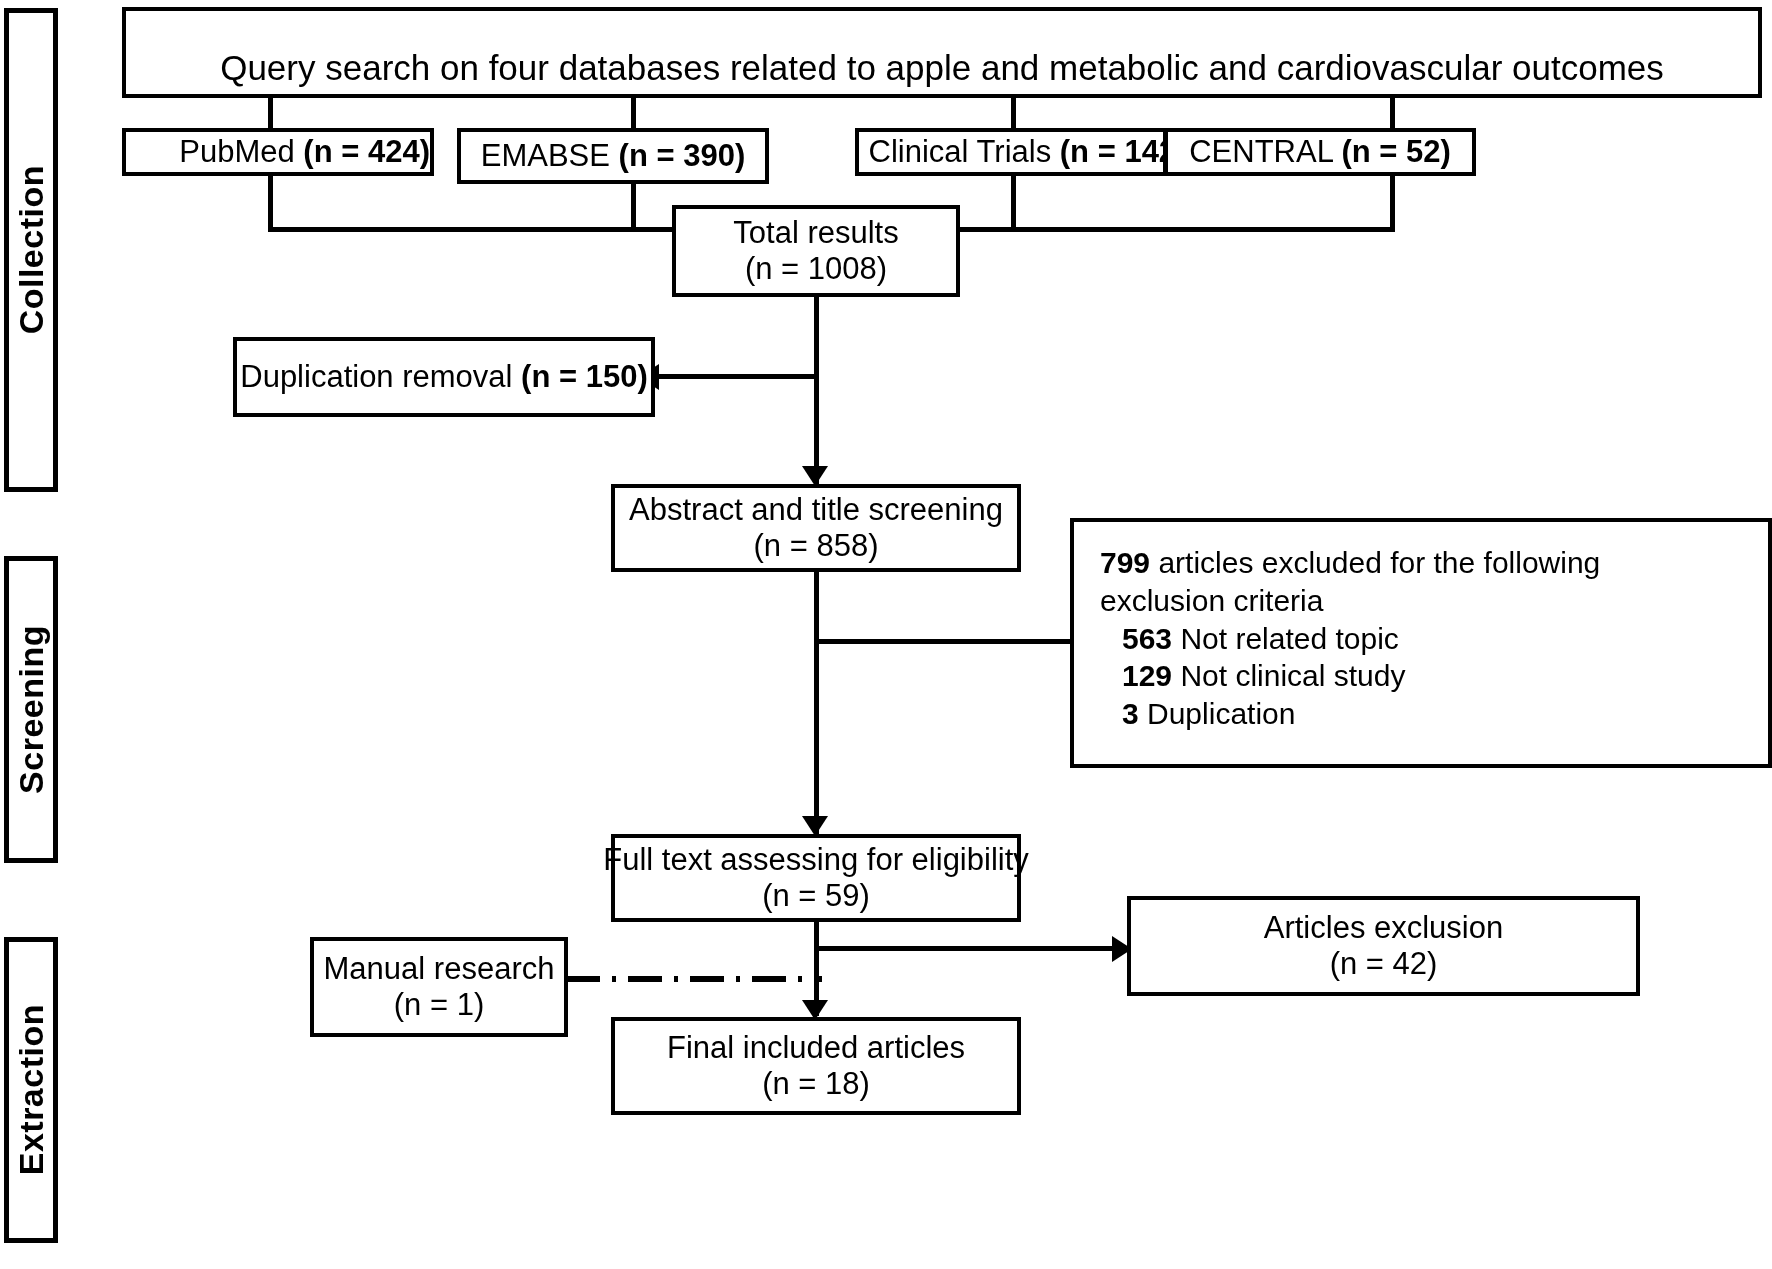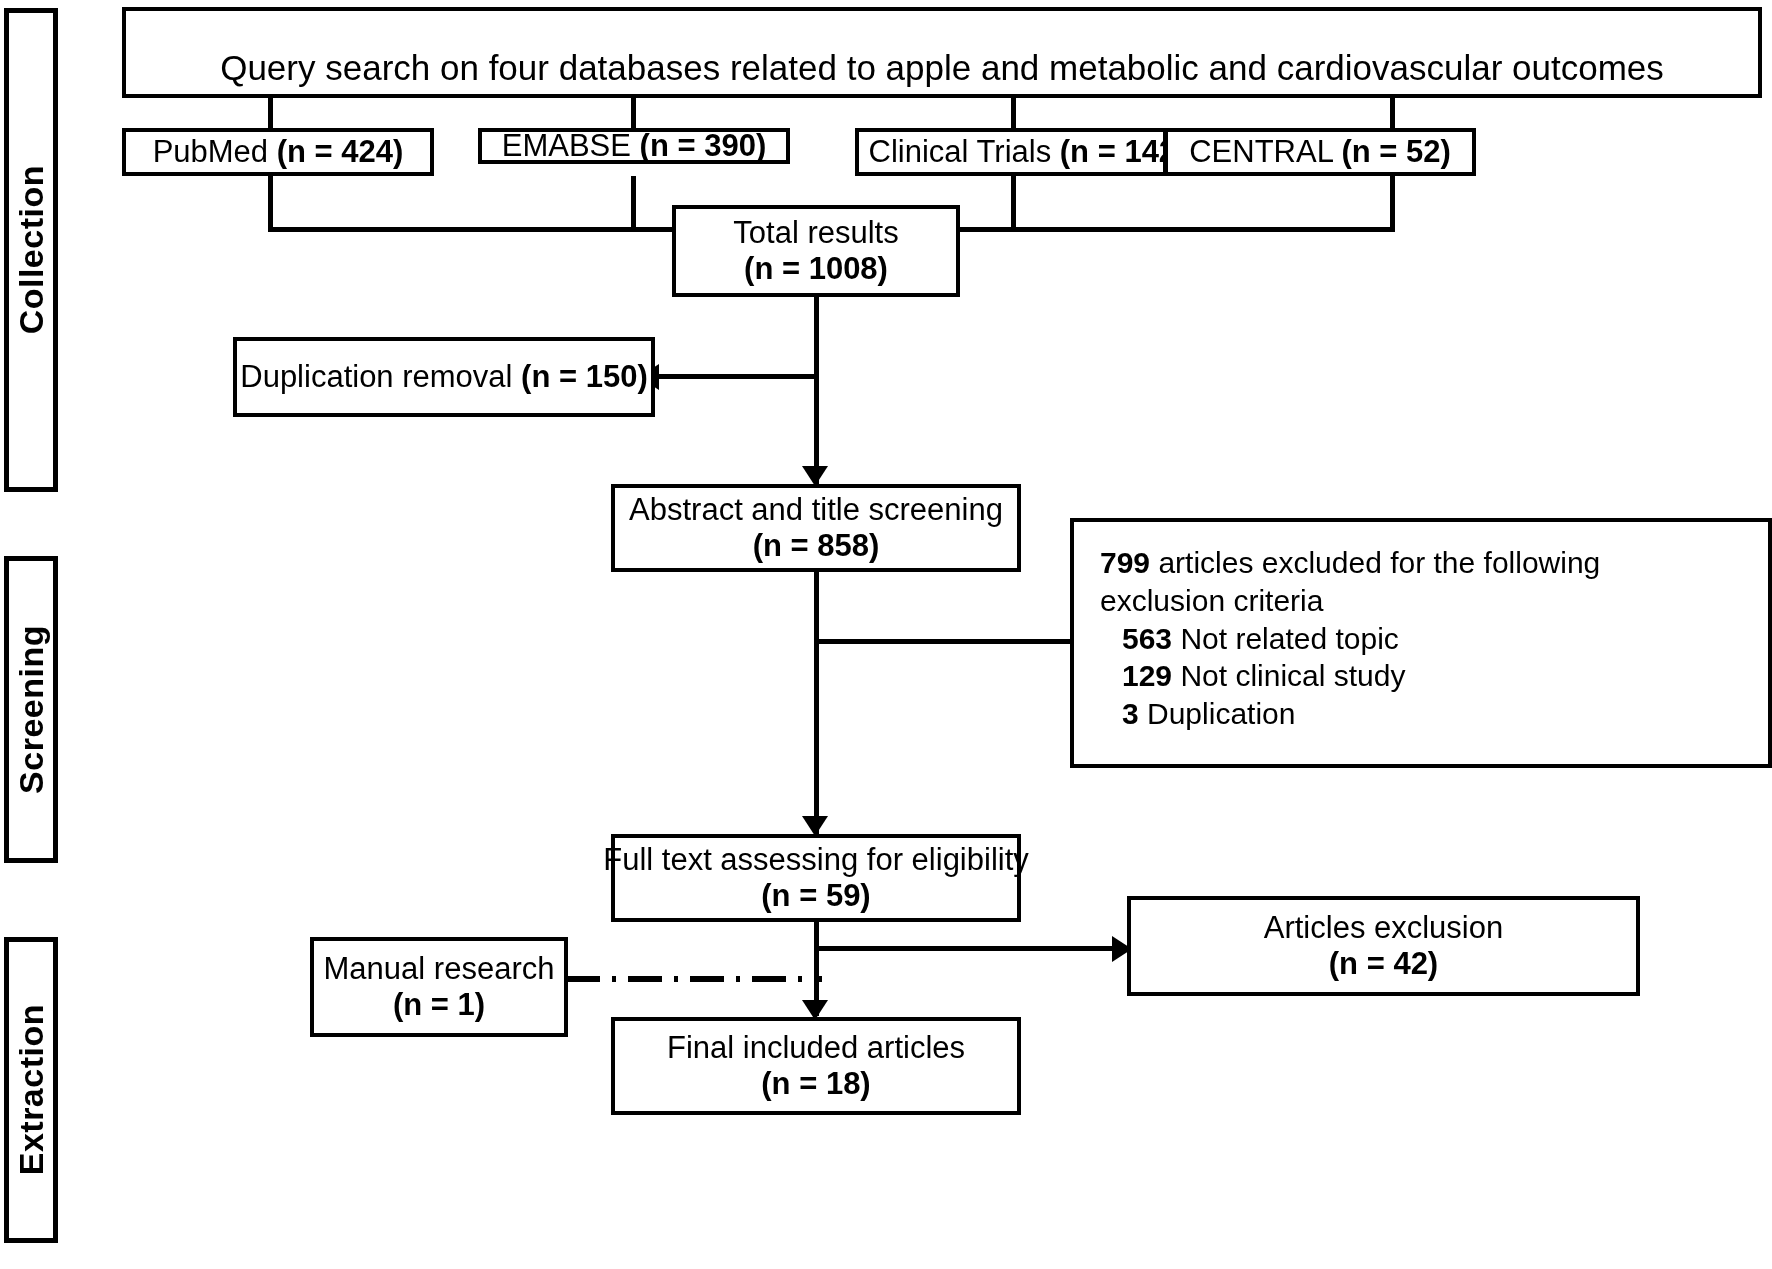--- a/index.html
+++ b/index.html
@@ -51,21 +51,21 @@
     text-align: center;
     z-index: 3;
   }
   .box .line1 {
     font-size: 31px;
     line-height: 1.16;
     white-space: nowrap;
   }
   .box .line2 {
     font-size: 31px;
-    font-weight: bold;
+    font-weight: normal;
     line-height: 1.16;
     white-space: nowrap;
   }
   .box.single .line1 { white-space: nowrap; }
 
   
   #box-title .line1 { font-size: 35px; margin-top: 32px; }
 
   
   .db-inline {
@@ -146,25 +146,25 @@
 
   <div class="box single" id="box-title" style="left:122px; top:7px; width:1640px; height:91px;">
     <span class="line1">Query search on four databases related to apple and metabolic and cardiovascular outcomes</span>
   </div>
 
   <div class="conn v" style="left:268px; top:98px; height:31px;"></div>
   <div class="conn v" style="left:631px; top:98px; height:31px;"></div>
   <div class="conn v" style="left:1011px; top:98px; height:31px;"></div>
   <div class="conn v" style="left:1390px; top:98px; height:31px;"></div>
 
-  <div class="box" id="box-pubmed" style="left:122px; top:128px; width:312px; height:48px;">
+  <div class="box" id="box-pubmed" style="left:122px; top:128px; width:312px; height:48px;align-items:flex-end;">
     <span class="db-inline"><span>PubMed</span> <b>(n = 424)</b></span>
   </div>
 
-  <div class="box" id="box-emabse" style="left:478px; top:128px; width:312px; height:36px;text-align:right;">
+  <div class="box" id="box-emabse" style="left:457px; top:128px; width:312px; height:56px;text-align:right;">
     <span class="db-inline"><span>EMABSE</span> <b>(n = 390)</b></span>
   </div>
 
   <div class="box" id="box-clinicaltrials" style="left:855px; top:128px; width:312px; height:48px;padding-left:33px;">
     <span class="db-inline"><span>Clinical Trials</span> <b>(n = 142)</b></span>
   </div>
 
   <div class="box" id="box-central" style="left:1164px; top:128px; width:312px; height:48px;">
     <span class="db-inline"><span>CENTRAL</span> <b>(n = 52)</b></span>
   </div>

